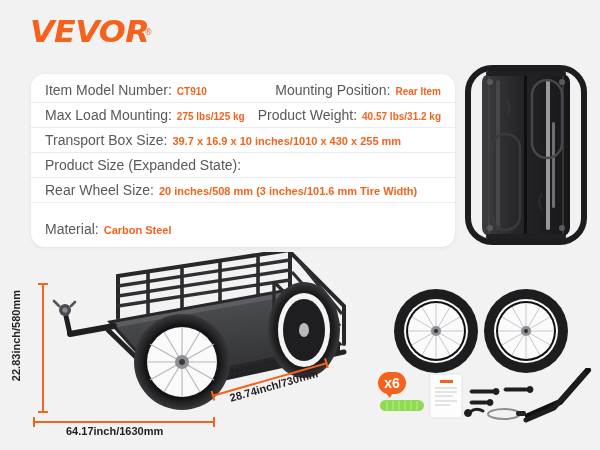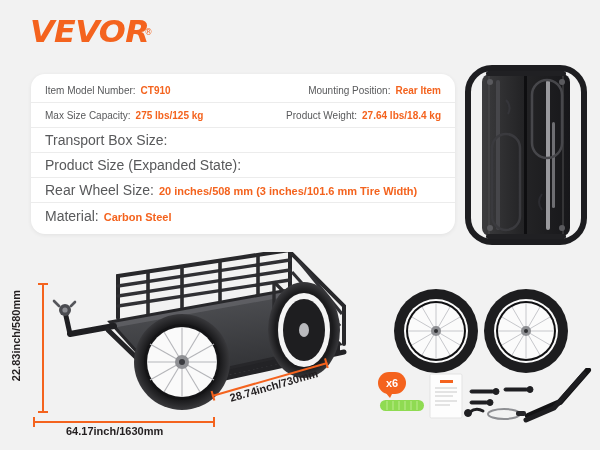--- a/index.html
+++ b/index.html
@@ -56,24 +56,24 @@
   }
   .spec-row {
     display: flex;
     align-items: center;
     padding: 0 14px;
     height: 25px;
     border-bottom: 1px solid #ececec;
     box-sizing: border-box;
     white-space: nowrap;
   }
-  .spec-row:last-child { border-bottom: none; }
+  .spec-row:last-child { border-bottom: none; margin-top: 13px; }
   .spec-label {
     color: #58595b;
-    font-size: 10px;
+    font-size: 14px;
   }
   .spec-value {
     color: #f4631e;
     font-size: 10px;
     font-weight: bold;
     margin-left: 5px;
   }
   .spec-cell { display: flex; align-items: baseline; }
   .cell-left { flex: 0 0 auto; }
   .cell-right { margin-left: auto; }
@@ -119,21 +119,21 @@
   
   #qty-badge {
     position: absolute;
     left: 378px;
     top: 372px;
     width: 28px;
     height: 22px;
     background: #f4631e;
     border-radius: 11px;
     color: #ffffff;
-    font-size: 11px;
+    font-size: 14px;
     font-weight: bold;
     display: flex;
     align-items: center;
     justify-content: center;
     z-index: 4;
   }
   #qty-badge::after {
     content: "";
     position: absolute;
     bottom: -4px;
@@ -223,32 +223,33 @@
       <span class="spec-value">CT910</span>
     </span>
     <span class="spec-cell cell-right">
       <span class="spec-label">Mounting Position:</span>
       <span class="spec-value">Rear Item</span>
     </span>
   </div>
 
   <div class="spec-row">
     <span class="spec-cell cell-left">
-      <span class="spec-label">Max Size Capacity:</span>
+      <span class="spec-label">Max Load Mounting:</span>
       <span class="spec-value">275 lbs/125 kg</span>
     </span>
     <span class="spec-cell cell-right">
       <span class="spec-label">Product Weight:</span>
-      <span class="spec-value">27.64 lbs/18.4 kg</span>
+      <span class="spec-value">40.57 lbs/31.2 kg</span>
     </span>
   </div>
 
   <div class="spec-row single">
     <span class="spec-cell cell-left">
       <span class="spec-label">Transport Box Size:</span>
+      <span class="spec-value">39.7 x 16.9 x 10 inches/1010 x 430 x 255 mm</span>
     </span>
   </div>
 
   <div class="spec-row single">
     <span class="spec-cell cell-left">
       <span class="spec-label">Product Size (Expanded State):</span>
     </span>
   </div>
 
   <div class="spec-row single">

